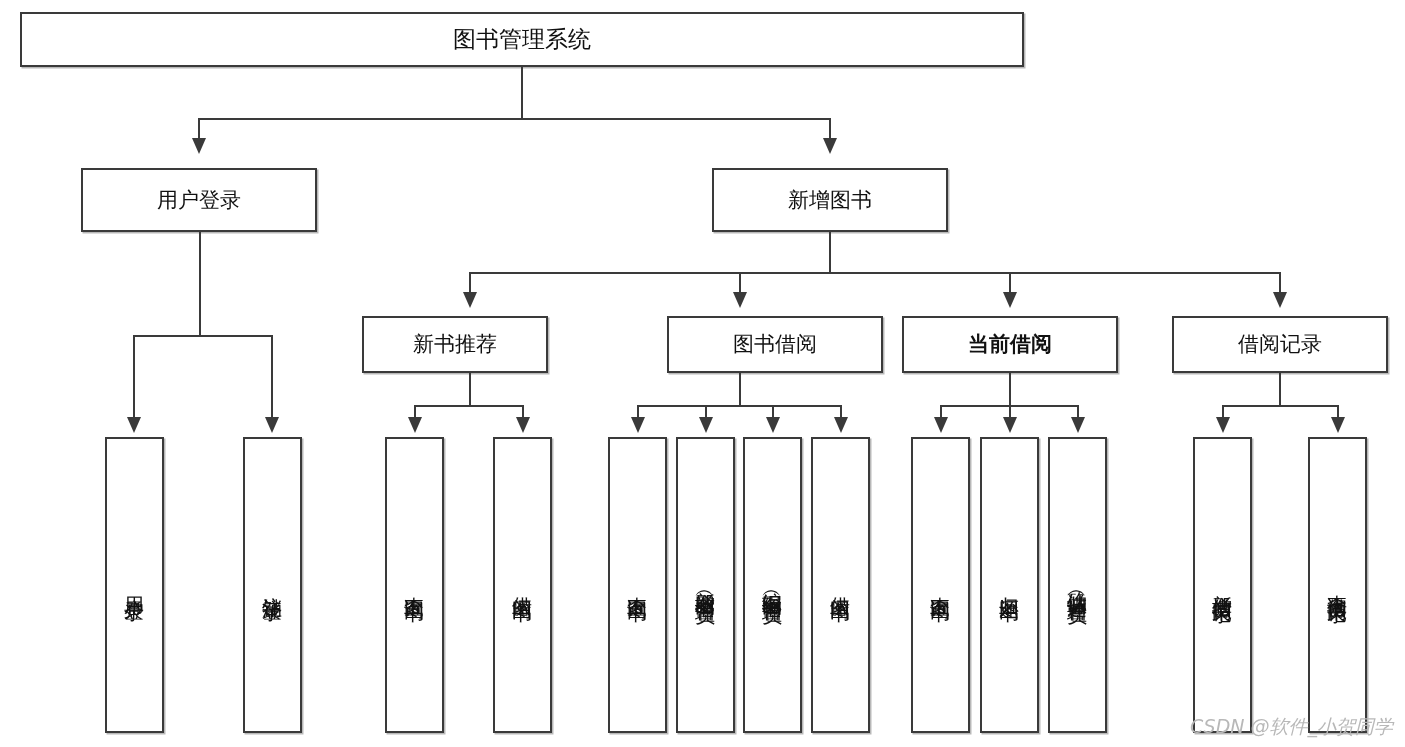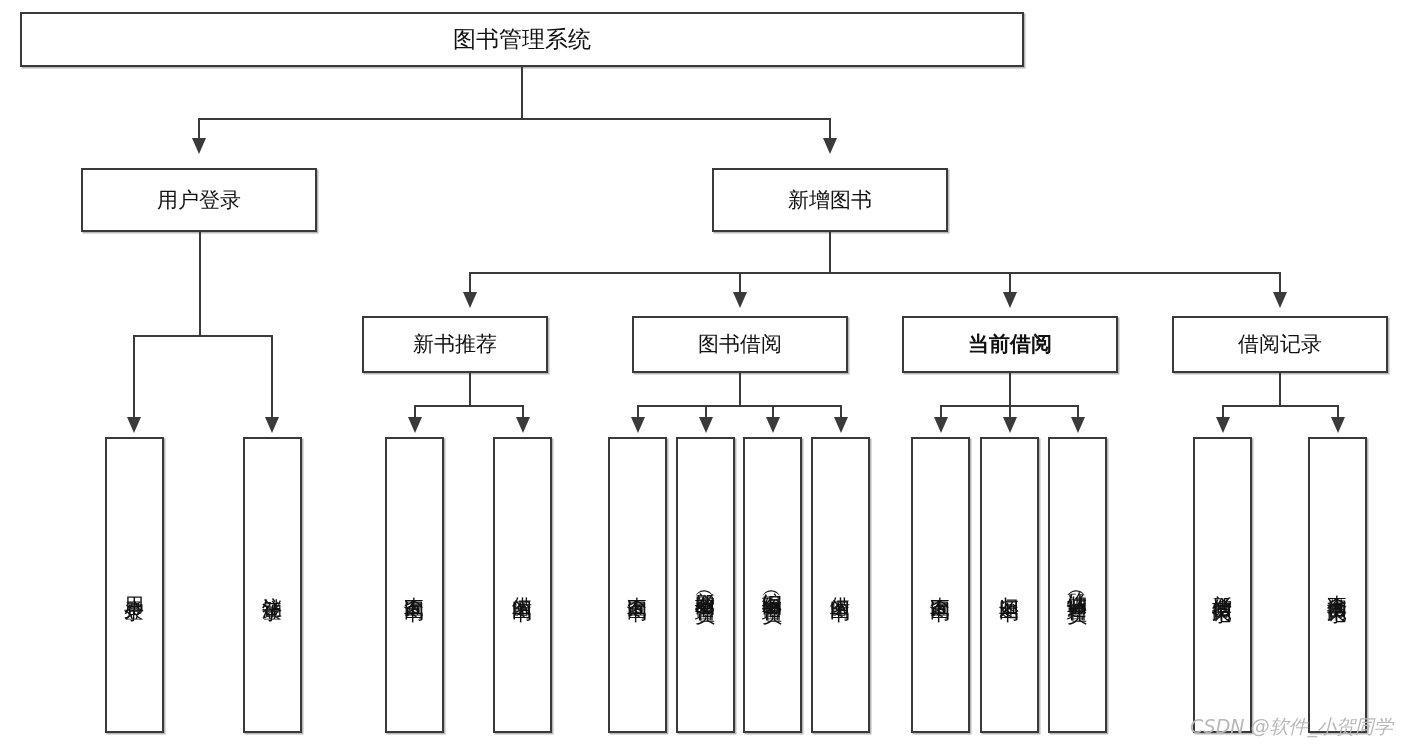--- a/index.html
+++ b/index.html
@@ -124,21 +124,21 @@
 
   <div class="vline" style="left:1009px; top:272px; height:22px;"></div>
   <div class="arrow" style="left:1003px; top:292px;"></div>
 
   <div class="vline" style="left:1279px; top:272px; height:22px;"></div>
   <div class="arrow" style="left:1273px; top:292px;"></div>
 
   <div class="node lvl3" style="left:362px; top:316px; width:186px; height:57px;">
     <span class="label">新书推荐</span>
   </div>
-  <div class="node lvl3" style="left:632px; top:316px; width:216px; height:57px;text-align:right;">
+  <div class="node lvl3" style="left:667px; top:316px; width:216px; height:57px;text-align:right;">
     <span class="label">图书借阅</span>
   </div>
   <div class="node lvl3" style="left:902px; top:316px; width:216px; height:57px;font-weight:bold;">
     <span class="label">当前借阅</span>
   </div>
   <div class="node lvl3" style="left:1172px; top:316px; width:216px; height:57px;">
     <span class="label">借阅记录</span>
   </div>
 
   <div class="vline" style="left:469px; top:373px; height:33px;"></div>

